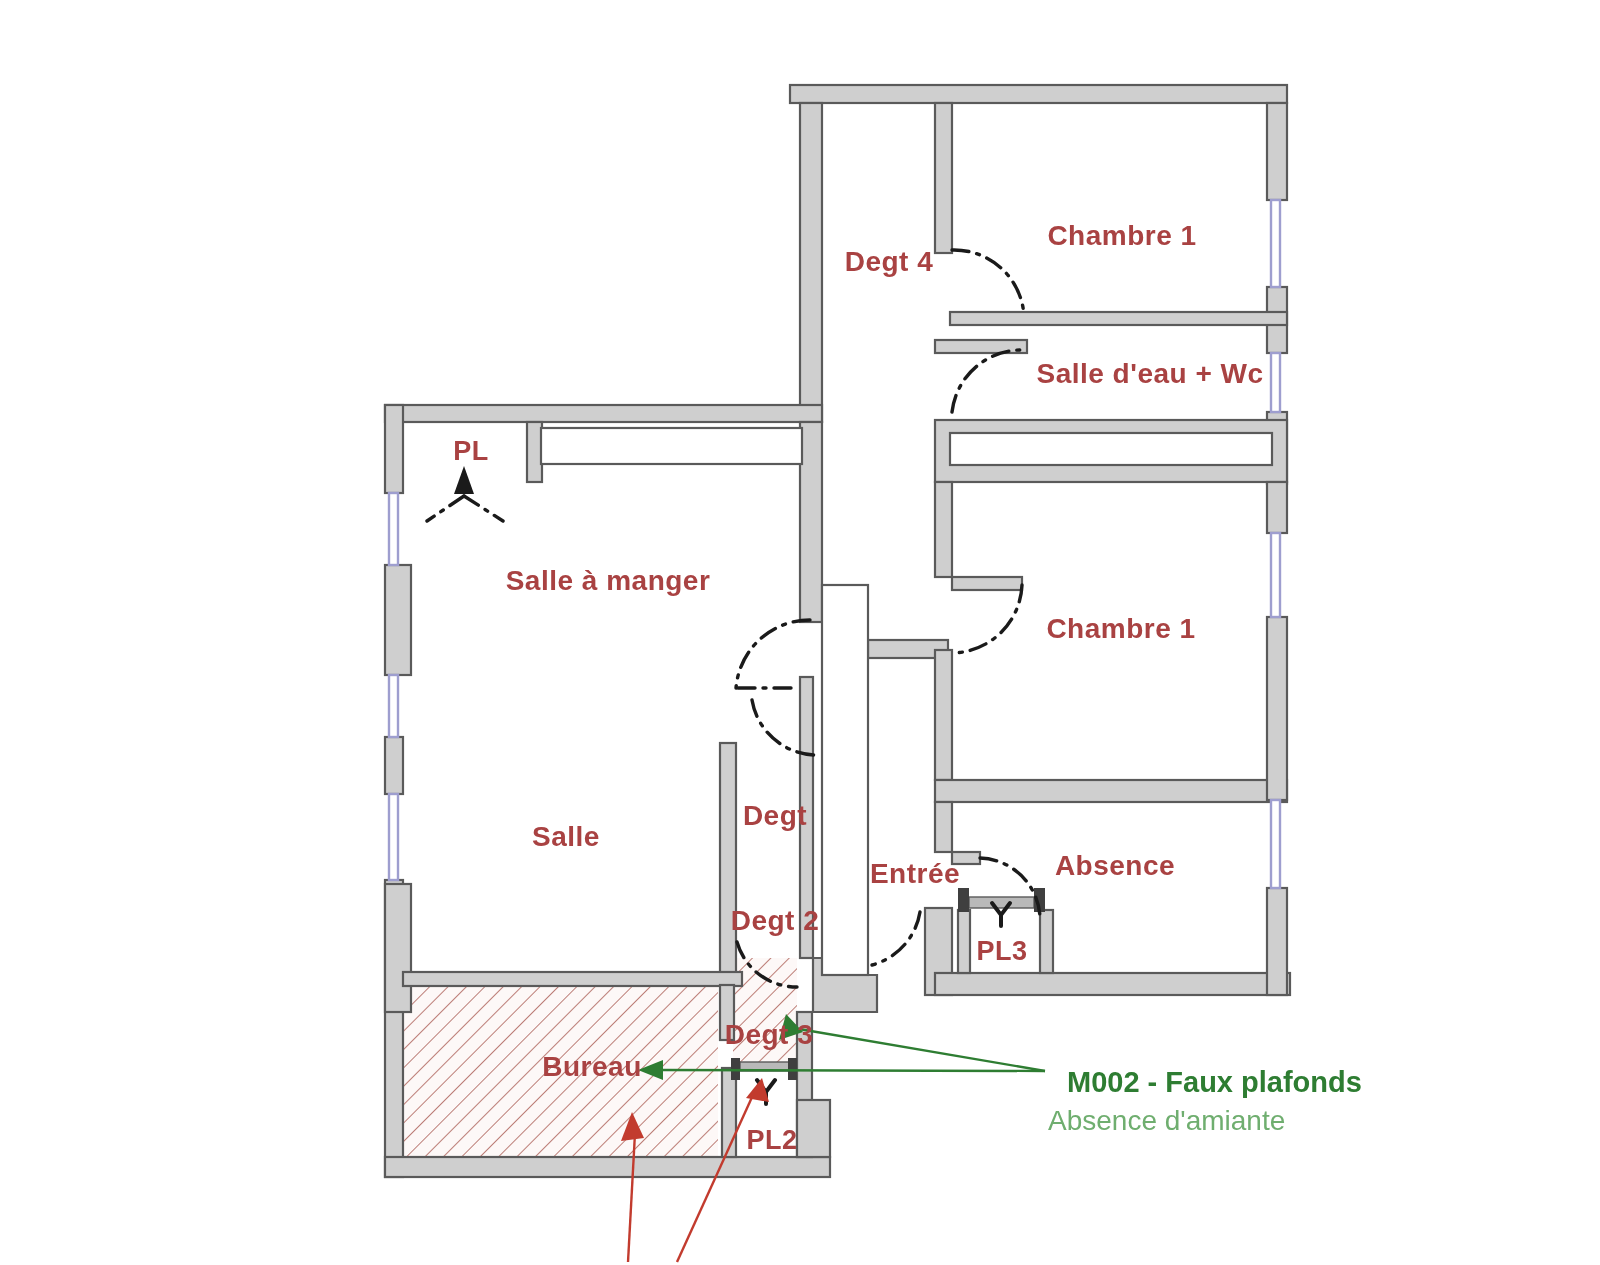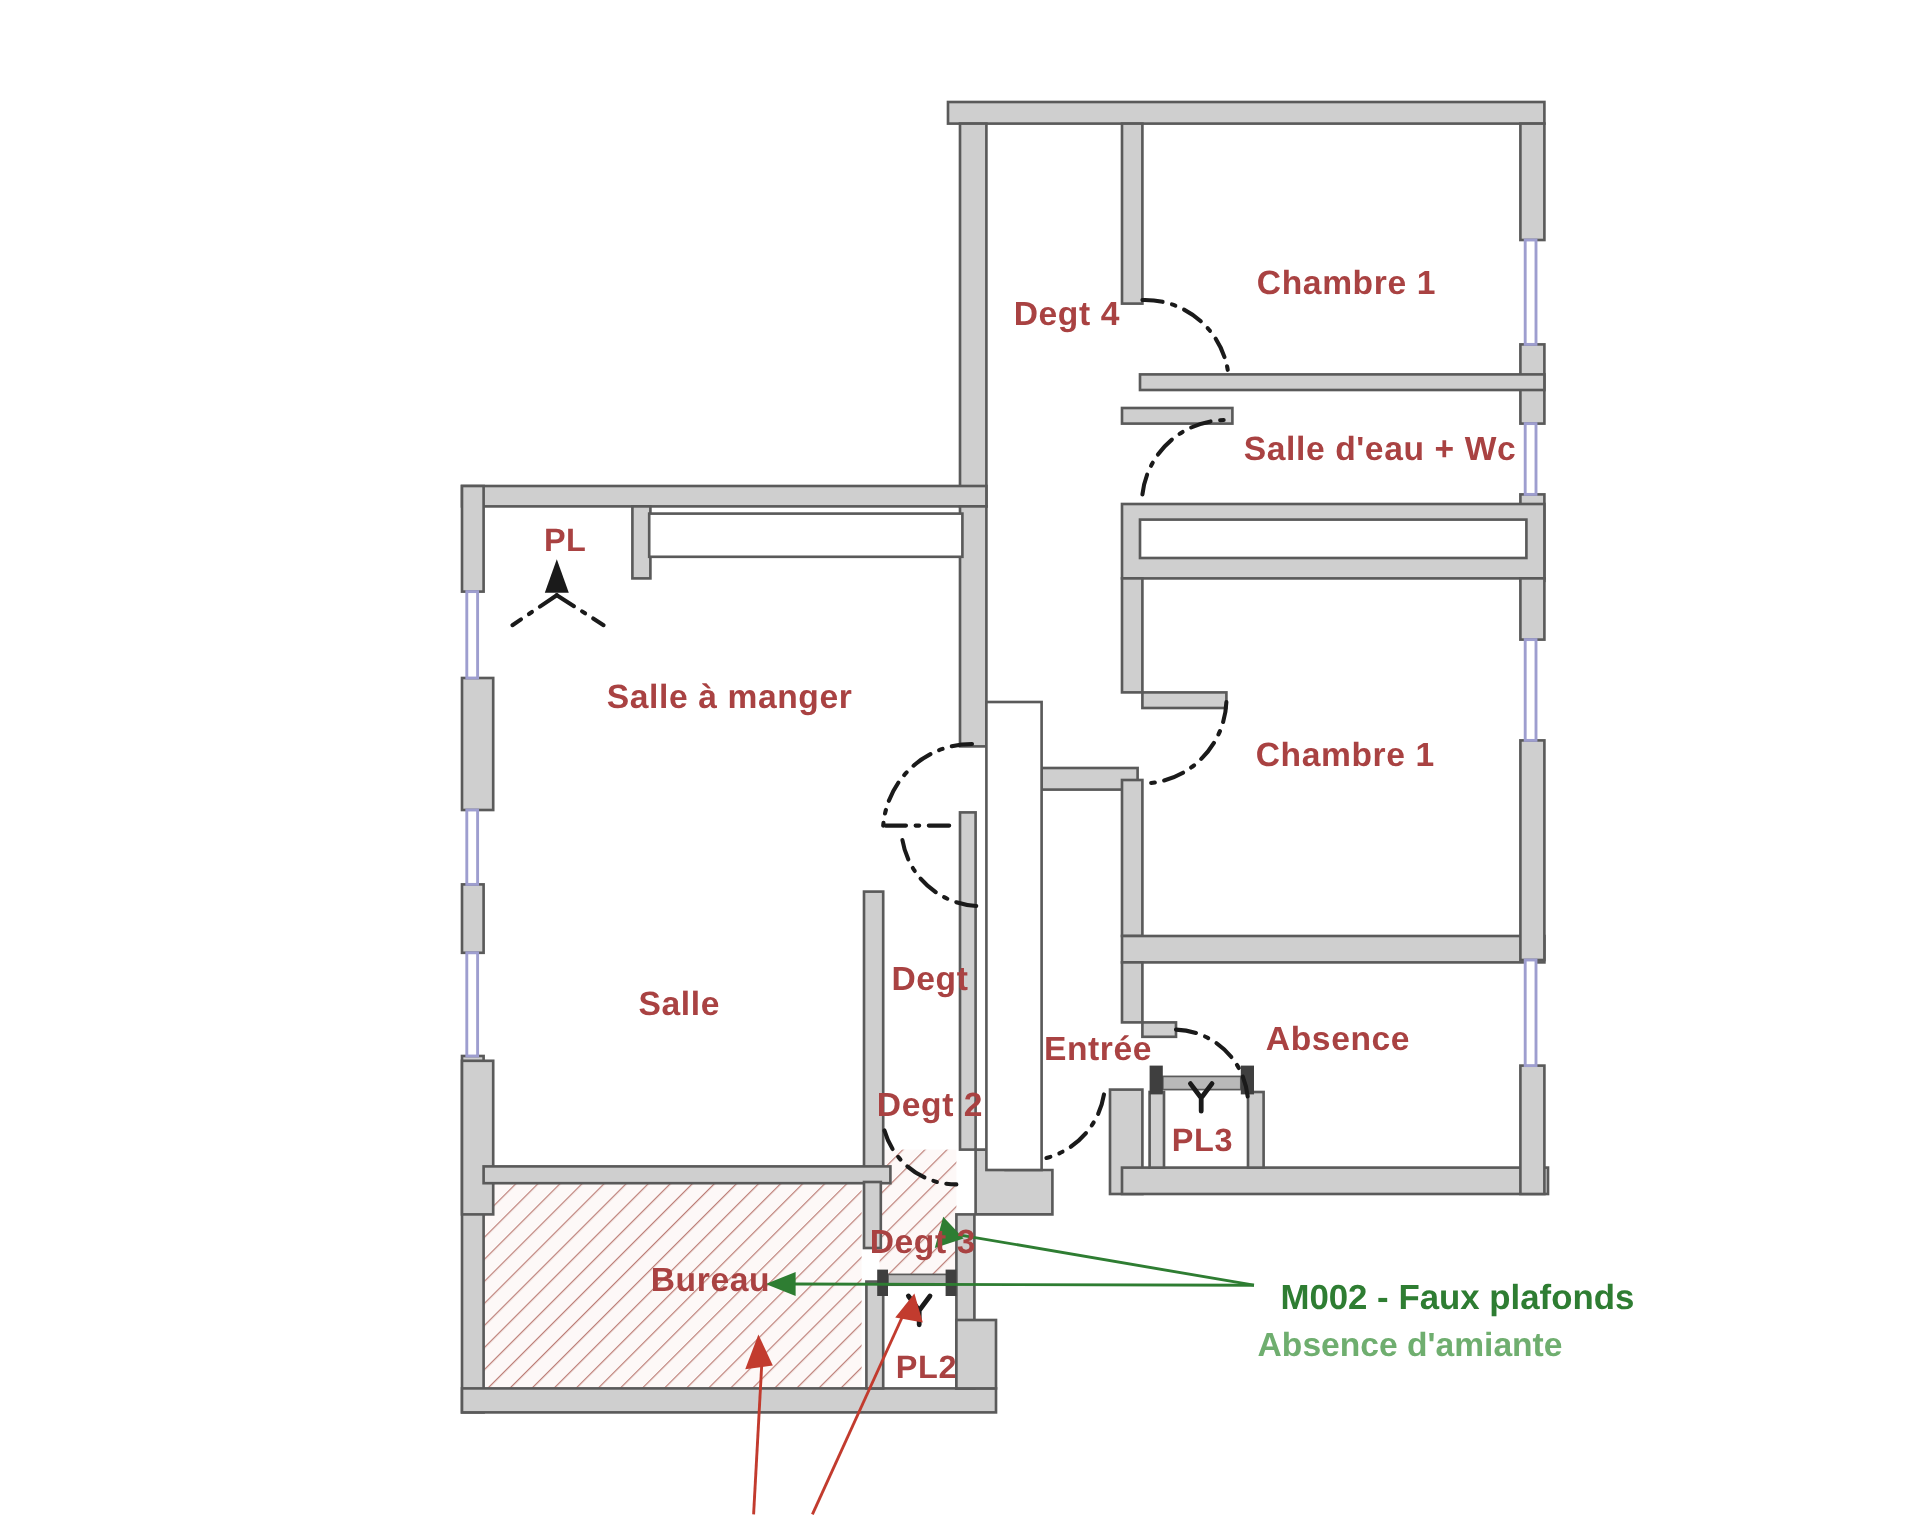--- a/index.html
+++ b/index.html
@@ -21,21 +21,21 @@
   .rhead{fill:var(--arrow-red);stroke:none;}
   .room-label{position:absolute;z-index:3;transform:translate(-50%,-50%);
      color:var(--label-red);font-weight:600;font-size:28px;white-space:nowrap;letter-spacing:.5px;}
   .room-label.small{font-size:27px;}
   #watermark{position:absolute;left:336px;top:420px;z-index:2;font-family:"DejaVu Serif",serif;
      font-style:italic;font-size:243px;line-height:1;color:rgba(255,255,255,0.82);
      text-shadow:0 0 7px rgba(165,165,165,0.55),0 0 2px rgba(190,190,190,0.45);
      letter-spacing:2px;pointer-events:none;}
   .ann{position:absolute;z-index:3;white-space:nowrap;font-family:"Liberation Sans",sans-serif;}
   #ann-measure{left:1048px;top:1066px;font-size:29px;font-weight:600;color:var(--green-dark);margin-left:19px;}
-  #ann-result{left:1048px;top:1105px;font-size:28px;font-weight:700;color:var(--green-light);}
+  #ann-result{left:1048px;top:1105px;font-size:28px;font-weight:400;color:var(--green-light);}
 </style>
 </head>
 <body>
 
 <div id="stage">
 
   <svg id="plan-svg" width="1600" height="1265" viewBox="0 0 1600 1265">
     <defs>
       <pattern id="hatchp" width="13" height="13" patternUnits="userSpaceOnUse" patternTransform="rotate(-45)">
         <rect width="13" height="13" fill="#fdf8f7"></rect>

